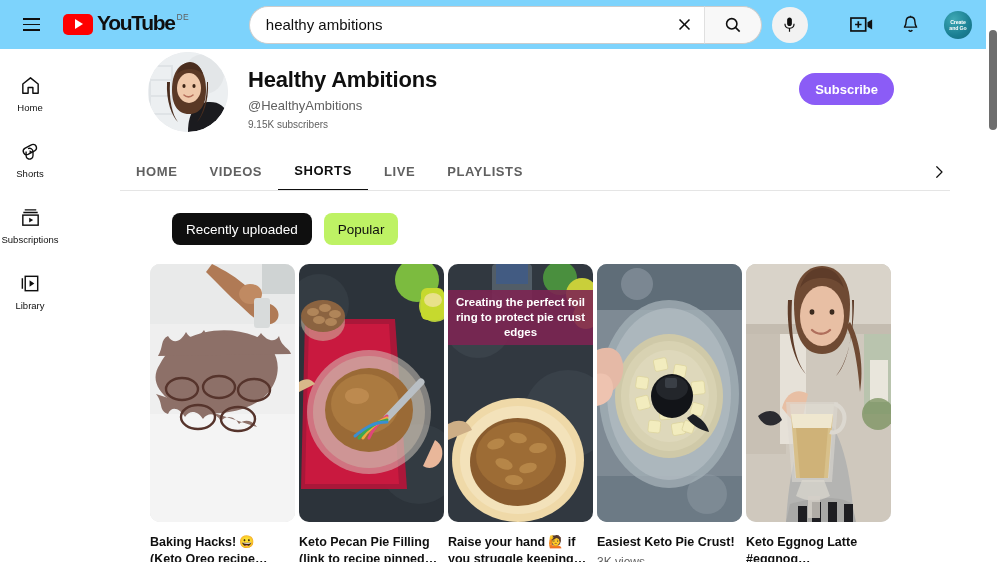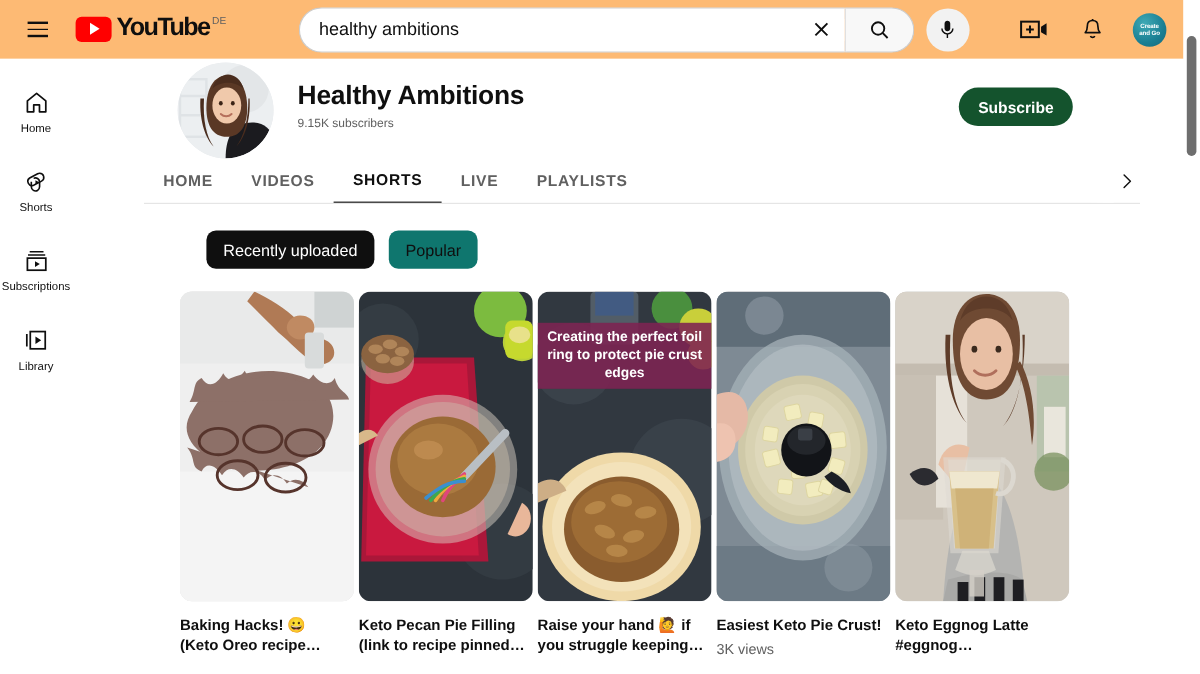--- a/index.html
+++ b/index.html
@@ -8,21 +8,21 @@
     overflow: hidden;
     font-family: "Liberation Sans", sans-serif;
     background: #ffffff;
     color: #0f0f0f;
   }
 
   
   .header {
     position: absolute; top: 0; left: 0;
     width: 1000px; height: 49px;
-    background: #fdba74;
+    background: #7dd3fc;
     display: flex; align-items: center;
   }
   .hamburger {
     width: 40px; height: 40px; margin-left: 11px;
     display: flex; flex-direction: column; justify-content: center;
     align-items: center; gap: 4px; cursor: pointer; border-radius: 50%;
   }
   .hamburger span { display: block; width: 17px; height: 1.6px; background: #0f0f0f; }
 
   .logo-wrap {
@@ -139,21 +139,21 @@
   .channel-name {
     font-size: 22px; font-weight: bold; letter-spacing: -0.2px; line-height: 28px;
   }
   .channel-handle {
     font-size: 13px; color: #606060; line-height: 19px; margin-top: 2px;
   }
   .channel-subs { font-size: 10px; color: #606060; line-height: 19px; }
 
   .subscribe-btn {
     position: absolute; right: 92px; top: 24px;
-    background: #14532d; color: #fff; border: none;
+    background: #8b5cf6; color: #fff; border: none;
     border-radius: 18px; height: 32px; padding: 0 16px;
     font-size: 13px; font-weight: bold; cursor: pointer;
     font-family: "Liberation Sans", sans-serif;
   }
 
   
   .tabs-row {
     margin-top: 19px; margin-left: 60px; margin-right: 36px;
     border-bottom: 1px solid #e5e5e5;
     display: flex; align-items: center; height: 38px; position: relative;
@@ -174,21 +174,21 @@
   .tabs-mask {
     position: absolute; right: 22px; top: 0; width: 22px; height: 37px;
     background: linear-gradient(to right, rgba(255,255,255,0), #fff 70%);
   }
 
   
   .chips-row { display: flex; gap: 12px; margin: 22px 0 0 90px; padding-left: 22px; }
   .chip {
     height: 32px; padding: 0 14px; border-radius: 8px;
     display: flex; align-items: center; font-size: 13.5px;
-    cursor: pointer; background: #0f766e; color: #0f0f0f;
+    cursor: pointer; background: #bef264; color: #0f0f0f;
     font-family: "Liberation Sans", sans-serif;
   }
   .chip.active { background: #0f0f0f; color: #fff; }
 
   
   .shorts-grid {
     display: flex; gap: 0; margin-left: 90px; margin-top: 19px;
   }
   .short-card { width: 149px; flex: none; cursor: pointer; }
   .thumb {
@@ -337,20 +337,21 @@
           <path d="M22 30c-1 18 2 32 8 40-6-6-12-20-11-40z" fill="#4a2d1e"></path>
           <path d="M60 30c1 20-5 34-11 40 6-8 10-22 10-40z" fill="#4a2d1e"></path>
           <ellipse cx="36" cy="34" rx="1.6" ry="1.9" fill="#3b2416"></ellipse>
           <ellipse cx="46" cy="34" rx="1.6" ry="1.9" fill="#3b2416"></ellipse>
           <path d="M36 43c2.5 2.5 6.5 2.5 9 0" fill="none" stroke="#b5705c" stroke-width="1.6" stroke-linecap="round"></path>
         </g>
       </svg>
     </div>
     <div class="channel-meta">
       <div class="channel-name">Healthy Ambitions</div>
+      <div class="channel-handle">@HealthyAmbitions</div>
       <div class="channel-subs">9.15K subscribers</div>
     </div>
     <button class="subscribe-btn">Subscribe</button>
   </div>
 
   <div class="tabs-row">
     <div class="tab">HOME</div>
     <div class="tab">VIDEOS</div>
     <div class="tab active">SHORTS</div>
     <div class="tab">LIVE</div>

